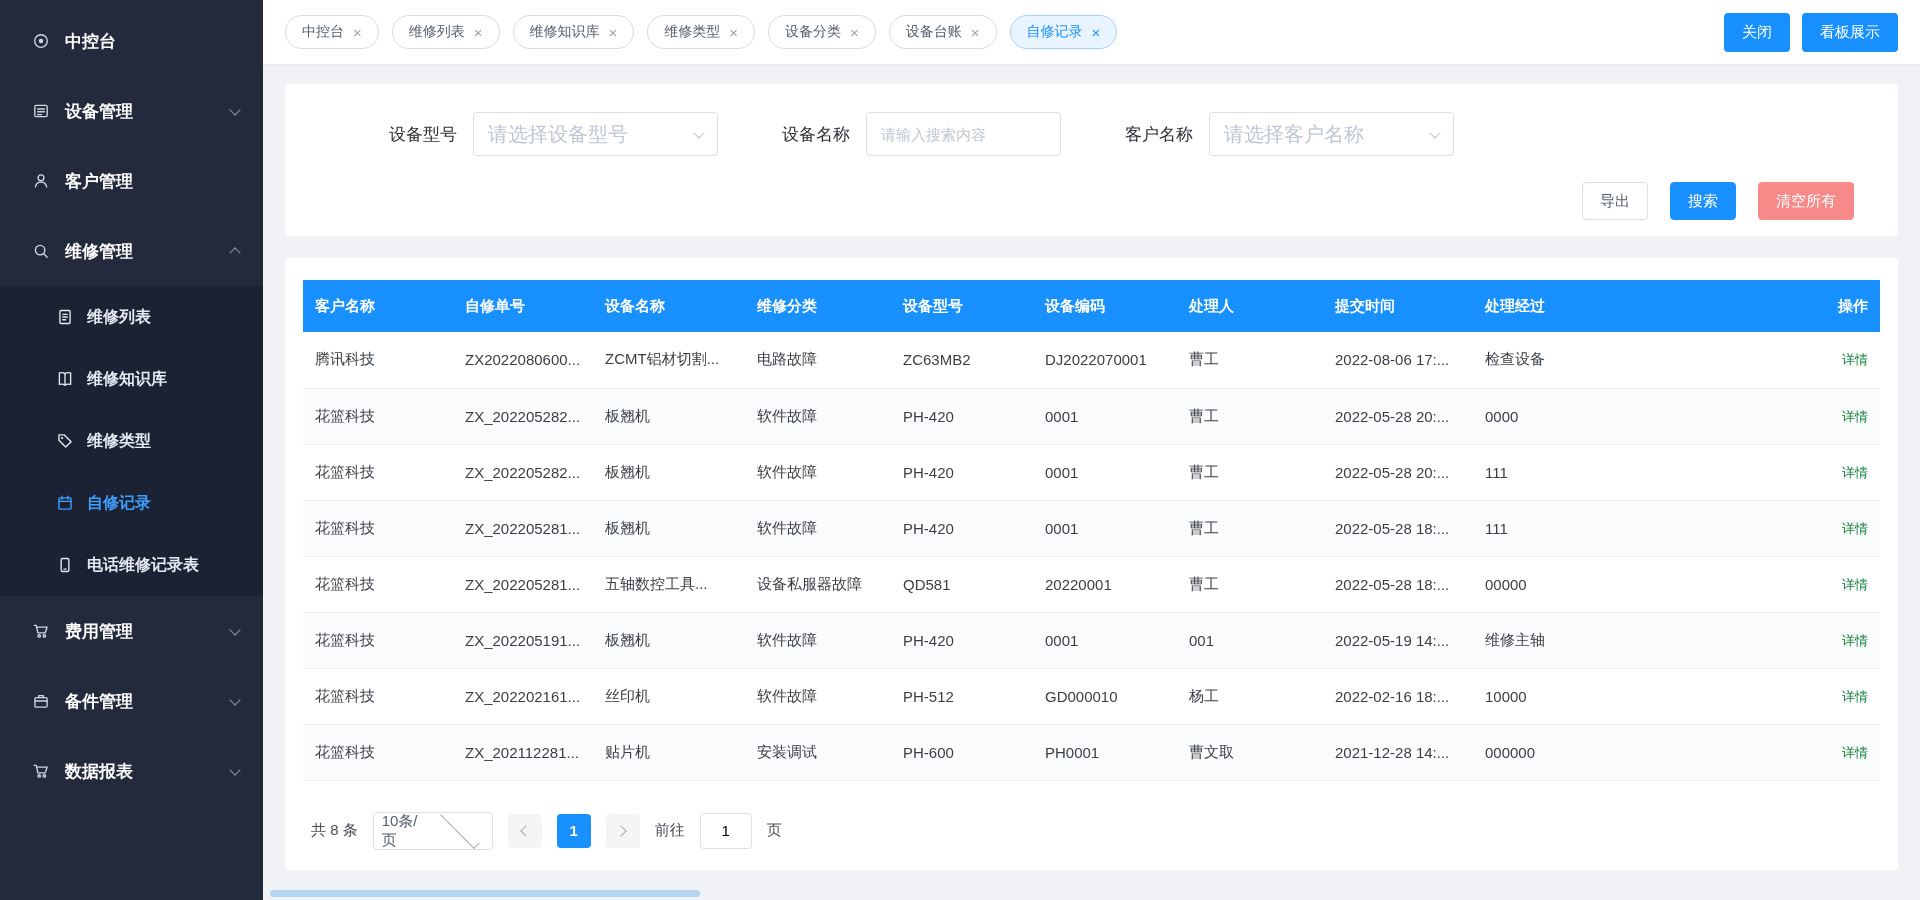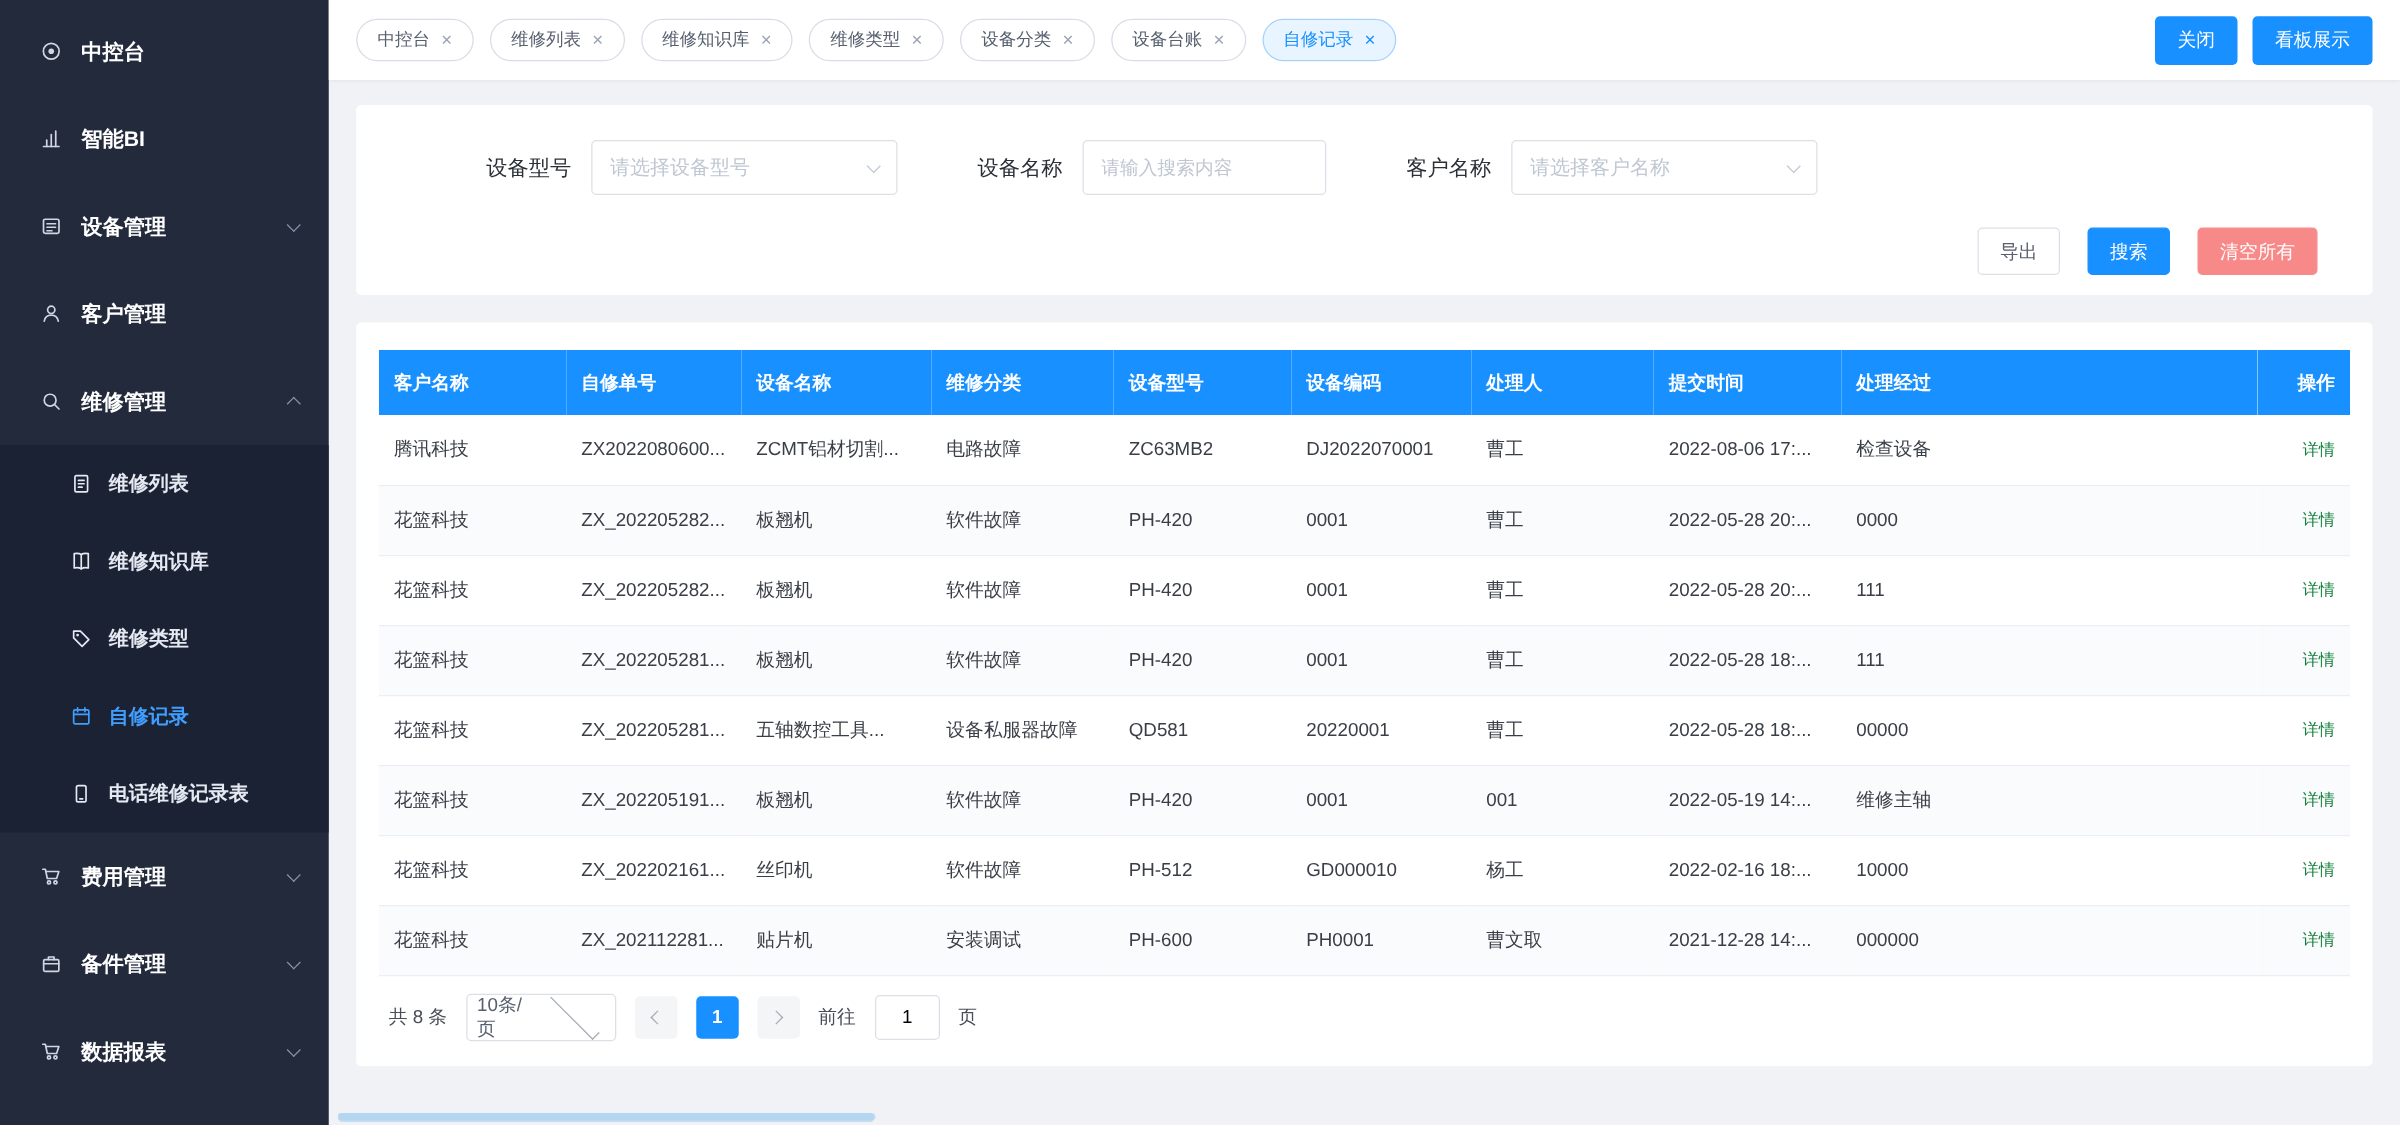--- a/index.html
+++ b/index.html
@@ -43,21 +43,21 @@
   .content{flex:1;padding:20px 22px;overflow:hidden}
   .card{background:#fff;border-radius:4px}
 
   
   .filter-card{padding:28px 22px 16px 0}
   .filter-row{display:flex;align-items:center;padding-left:104px;gap:64px}
   .f-group{display:flex;align-items:center}
   .f-label{font-size:17px;color:#2b2f36;margin-right:16px;white-space:nowrap}
   .f-ctrl{width:245px;height:44px;border:1px solid #dcdfe6;border-radius:4px;display:flex;
           align-items:center;padding:0 14px;background:#fff;cursor:pointer;color:#bfc7d2}
-  .f-ctrl .ph{color:#bfc7d2;font-size:16px;flex:1;white-space:nowrap;overflow:hidden}
+  .f-ctrl .ph{color:#bfc7d2;font-size:20px;flex:1;white-space:nowrap;overflow:hidden}
   .f-input{width:195px;height:44px;border:1px solid #dcdfe6;border-radius:4px;padding:0 14px;
            font-size:15px;font-family:inherit;color:#303133;outline:none}
   .f-input::placeholder{color:#bfc7d2}
   .btn-row{display:flex;justify-content:flex-end;gap:22px;margin-top:26px;padding-right:22px}
   .btn{height:38px;padding:0 17px;border-radius:4px;font-size:15px;border:1px solid #dcdfe6;
        background:#fff;color:#57606f;cursor:pointer;font-family:Liberation Serif, serif}
   .btn.primary{background:#1890ff;border-color:#1890ff;color:#fff}
   .btn.danger{background:#f78989;border-color:#f78989;color:#fff}
 
   
@@ -65,21 +65,21 @@
   table{width:100%;border-collapse:collapse;table-layout:fixed}
   thead th{background:#1890ff;color:#fff;font-size:15px;font-weight:bold;text-align:left;
            height:52px;padding:0 12px;white-space:nowrap;overflow:hidden}
   tbody td{height:56px;padding:0 12px;font-size:15px;color:#3a3f47;border-bottom:1px solid #ebeef5;
            overflow:hidden;white-space:nowrap;text-overflow:ellipsis}
   tbody tr:nth-child(even){background:#fafbfc}
   th.op,td.op{text-align:right}
   .detail{color:#15803d;font-size:13px;text-decoration:none;cursor:pointer}
 
   
-  .pagination{display:flex;align-items:center;margin-top:14px;padding-left:8px;font-size:15px;color:#4a4f57;gap:15px}
+  .pagination{display:flex;align-items:center;margin-top:31px;padding-left:8px;font-size:15px;color:#4a4f57;gap:15px}
   .psize{width:120px;height:38px;border:1px solid #dcdfe6;border-radius:4px;display:flex;align-items:center;
          padding:0 8px;color:#57606f;cursor:pointer;gap:8px}
   .psize span{flex:1}
   .psize .chev{color:#a8abb2}
   .pbtn{width:34px;height:34px;border-radius:4px;background:#f4f5f7;display:flex;align-items:center;
         justify-content:center;color:#a8abb2;cursor:pointer}
   .pcur{width:34px;height:34px;border-radius:4px;background:#1890ff;color:#fff;display:flex;
         align-items:center;justify-content:center;font-weight:bold;cursor:pointer}
   .goto-input{width:52px;height:36px;border:1px solid #dcdfe6;border-radius:4px;text-align:center;
               font-size:15px;font-family:inherit;outline:none}
@@ -94,31 +94,20 @@
 
   <aside class="sidebar">
       <div class="side-item">
         <span class="icon">
           <svg viewBox="0 0 16 16" width="18" height="18" fill="none" stroke="currentColor" stroke-width="1.2" stroke-linecap="round" stroke-linejoin="round">
             <circle cx="8" cy="8" r="5.6"></circle>
             <circle cx="8" cy="8" r="2" fill="currentColor" stroke="none"></circle>
           </svg>
         </span>
         <span class="lbl">中控台</span>
-      </div>
-      <div class="side-item">
-        <span class="icon">
-          <svg viewBox="0 0 16 16" width="18" height="18" fill="none" stroke="currentColor" stroke-width="1.2" stroke-linecap="round" stroke-linejoin="round">
-            <path d="M2.5 13.5h11"></path>
-            <path d="M4.8 13.5V9"></path>
-            <path d="M8 13.5V5"></path>
-            <path d="M11.2 13.5V2.5"></path>
-          </svg>
-        </span>
-        <span class="lbl">智能BI</span>
       </div>
       <div class="side-item">
         <span class="icon">
           <svg viewBox="0 0 16 16" width="18" height="18" fill="none" stroke="currentColor" stroke-width="1.2" stroke-linecap="round" stroke-linejoin="round">
             <rect x="2.5" y="3" width="11" height="10" rx="1.2"></rect>
             <path d="M5 6.2h6M5 8.7h6M5 11.2h3.5"></path>
           </svg>
         </span>
         <span class="lbl">设备管理</span>
         <span class="chevwrap">

